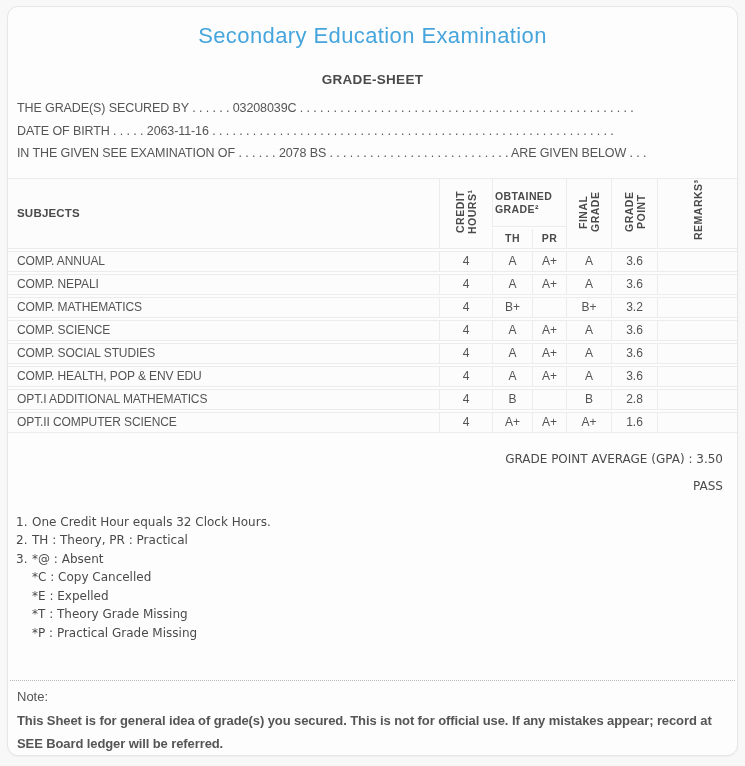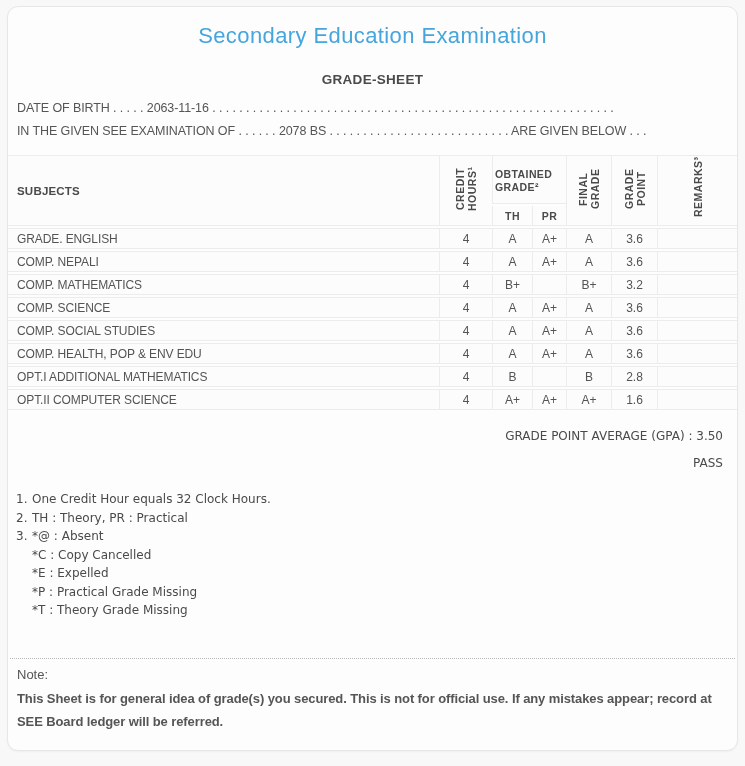--- a/index.html
+++ b/index.html
@@ -133,20 +133,21 @@
 </style>
 </head>
 <body>
 
 <div class="card">
 
   <div class="title">Secondary Education Examination</div>
   <div class="subtitle">GRADE-SHEET</div>
 
   <div class="info">
+    <div class="info-line"><span>THE GRADE(S) SECURED BY</span> <span>. . . . . .</span> <span>03208039C</span> <span>. . . . . . . . . . . . . . . . . . . . . . . . . . . . . . . . . . . . . . . . . . . . . . . . . .</span></div>
     <div class="info-line"><span>DATE OF BIRTH</span> <span>. . . . .</span> <span>2063-11-16</span> <span>. . . . . . . . . . . . . . . . . . . . . . . . . . . . . . . . . . . . . . . . . . . . . . . . . . . . . . . . . . . .</span></div>
     <div class="info-line"><span>IN THE GIVEN SEE EXAMINATION OF</span> <span>. . . . . .</span> <span>2078 BS</span> <span>. . . . . . . . . . . . . . . . . . . . . . . . . . .</span> <span>ARE GIVEN BELOW . . .</span></div>
   </div>
 
   <table class="grades">
     <colgroup>
       <col style="width:431px">
         <col style="width:53px">
         <col style="width:40px">
         <col style="width:34px">
@@ -163,21 +164,21 @@
         <th class="rot bl" rowspan="2"><span class="vh">GRADE POINT</span></th>
         <th class="rot bl" rowspan="2"><span class="vh">REMARKS³</span></th>
       </tr>
       <tr class="subhead">
         <th class="bl">TH</th>
         <th class="bl">PR</th>
       </tr>
     </thead>
     <tbody>
       <tr>
-          <td class="subject">GRADE. ENGLISH</td>
+          <td class="subject">COMP. ANNUAL</td>
           <td class="c bl">4</td>
           <td class="c bl">A</td>
           <td class="c bl">A+</td>
           <td class="c bl">A</td>
           <td class="c bl">3.6</td>
           <td class="c bl"></td>
         </tr>
       <tr>
           <td class="subject">COMP. NEPALI</td>
           <td class="c bl">4</td>
@@ -248,22 +249,22 @@
     <div class="gpa"><span>GRADE POINT AVERAGE (GPA) :</span> <span>3.50</span></div>
     <div class="result">PASS</div>
   </div>
 
   <div class="footnotes">
     <div class="fn"><span class="m">1.</span><span>One Credit Hour equals 32 Clock Hours.</span></div>
     <div class="fn"><span class="m">2.</span><span>TH : Theory, PR : Practical</span></div>
     <div class="fn"><span class="m">3.</span><span>*@ : Absent</span></div>
     <div class="fn indent"><span>*C : Copy Cancelled</span></div>
     <div class="fn indent"><span>*E : Expelled</span></div>
+    <div class="fn indent"><span>*T : Theory Grade Missing</span></div>
     <div class="fn indent"><span>*P : Practical Grade Missing</span></div>
-    <div class="fn indent"><span>*T : Theory Grade Missing</span></div>
   </div>
 
   <hr class="dotted-rule">
 
   <div class="note">
     <div class="note-label">Note:</div>
     <p>This Sheet is for general idea of grade(s) you secured. This is not for official use. If any mistakes appear; record at SEE Board ledger will be referred.</p>
   </div>
 
 </div>

